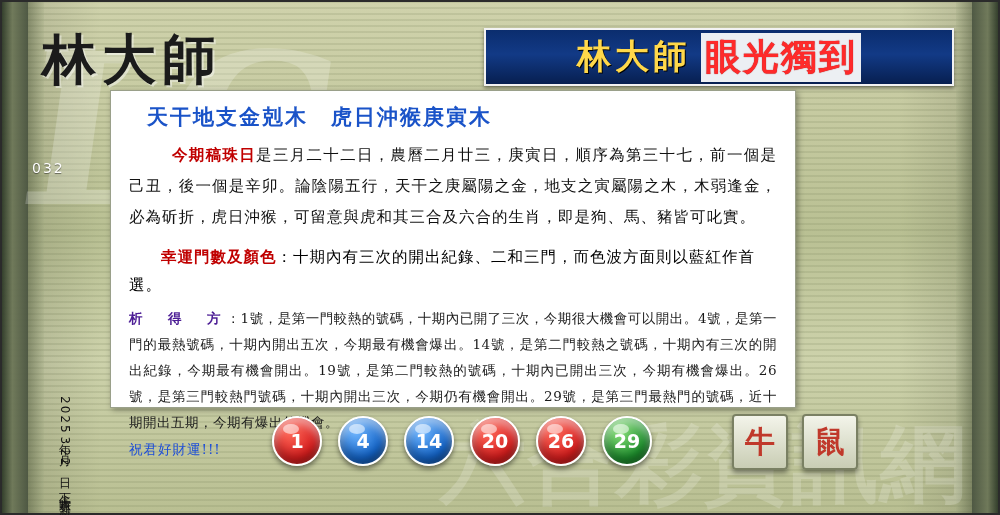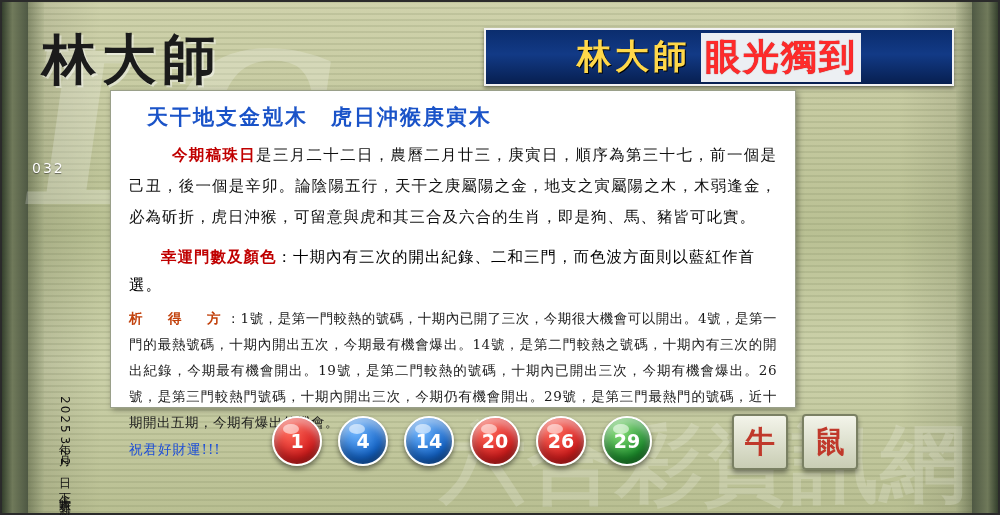--- a/index.html
+++ b/index.html
@@ -100,21 +100,21 @@
     font-size:15.5px;line-height:31px;color:#111;text-align:justify;
     margin:0 0 6px 0;letter-spacing:1px;
   }
   .p .lead{color:#c00000;font-weight:bold;margin-left:12px;}
   .indent{text-indent:2em;}
   .lucky{margin:10px 0 6px 0;font-size:15.5px;line-height:28px;letter-spacing:1px;}
   .lucky .k{color:#c00000;font-weight:bold;margin-left:32px;}
   .analysis{
     font-size:13.5px;line-height:26px;color:#1a1a1a;text-align:justify;letter-spacing:.5px;
   }
-  .analysis .tag{color:#c2410c;font-weight:bold;letter-spacing:6px;}
+  .analysis .tag{color:#4c1d95;font-weight:bold;letter-spacing:6px;}
   .wish{
     margin-top:6px;font-size:13.5px;color:#1d4ed8;letter-spacing:1px;
   }
 
   
   .balls{
     position:absolute;left:270px;top:414px;display:flex;gap:16px;align-items:center;
   }
   .ball{
     width:46px;height:46px;border-radius:50%;

